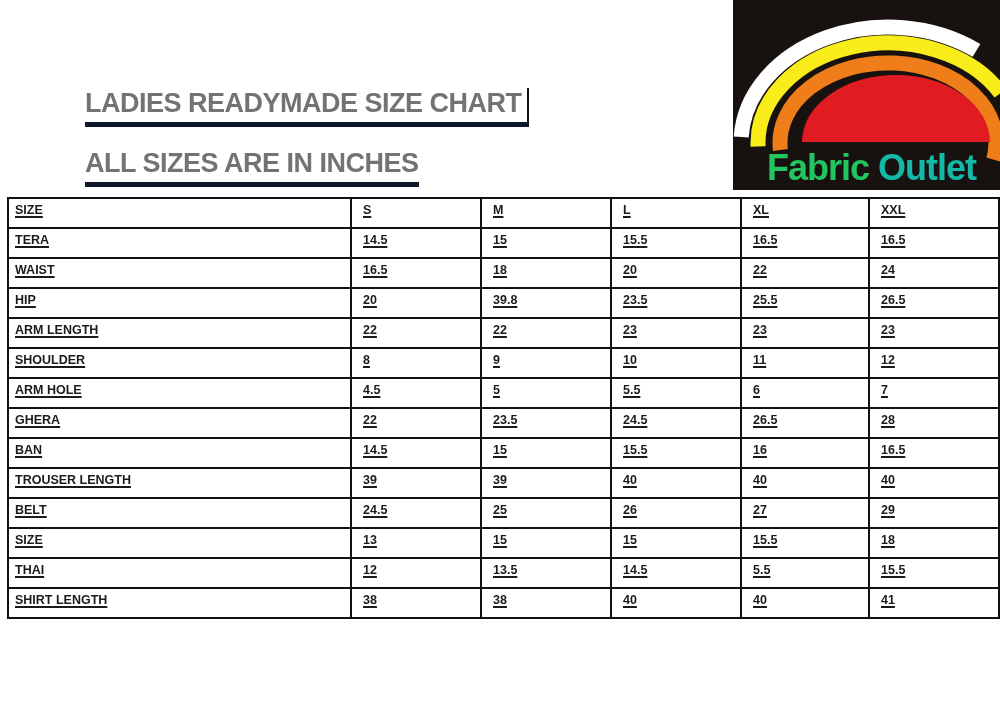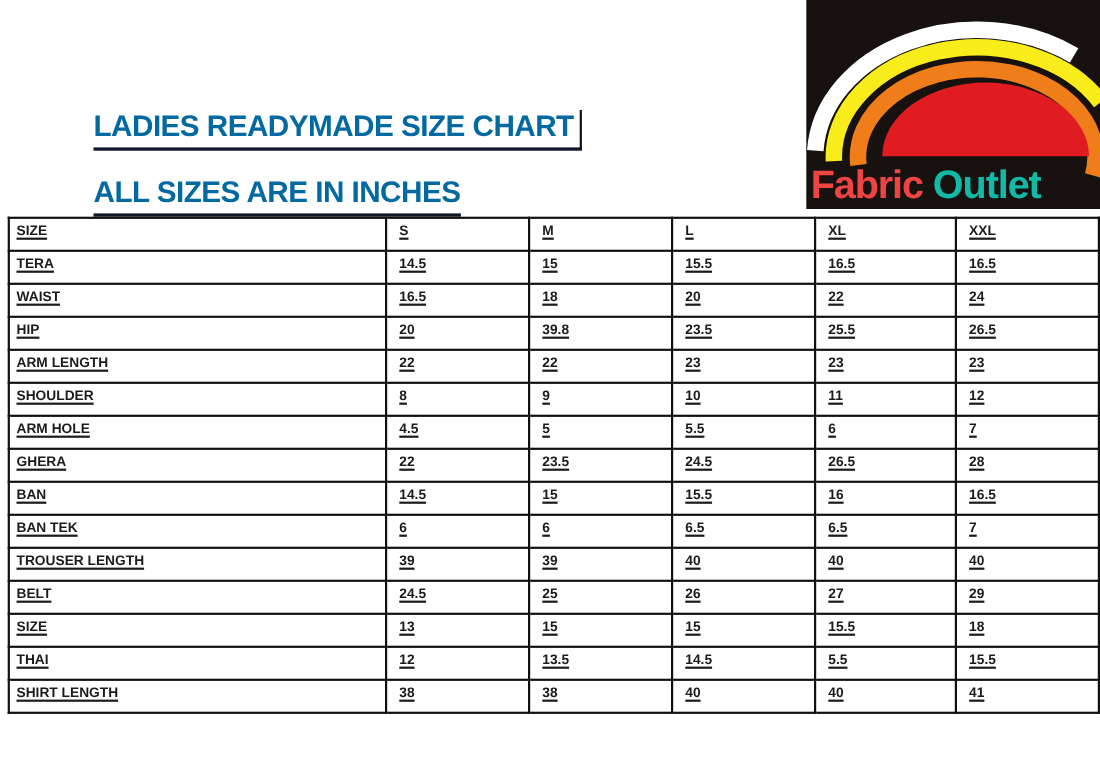--- a/index.html
+++ b/index.html
@@ -9,25 +9,24 @@
     background: #ffffff;
     font-family: "Liberation Sans", sans-serif;
   }
 
   
   .title { position: absolute; white-space: nowrap; }
   .main-title { left: 85px; top: 88px; }
   .sub-title  { left: 85px; top: 148px; }
   .title-text {
     display: inline-block;
-    font-size: 27px; font-weight: bold; color: #0369a1;
+    font-size: 27px; font-weight: bold; color: #737373;
     letter-spacing: -0.5px;
-    border-bottom: 3px solid #0f172a;
+    border-bottom: 5px solid #0f172a;
     padding-bottom: 3px;
-    margin-top: 12px;
   }
   .title-text.boxed {
     border-right: 2px solid #111;
     padding-right: 5px;
   }
 
   
   .logo {
     position: absolute; left: 733px; top: 0;
     width: 267px; height: 190px;
@@ -79,21 +78,21 @@
 </div>
 
 <div class="logo" style="background: rgb(23, 18, 16);">
   <svg width="267" height="190" viewBox="0 0 267 190">
     <path d="M 8.2,136.9 A 147,116 0 0 1 243.5,50.4" fill="none" stroke="#ffffff" stroke-width="15"></path>
     <path d="M 25.1,146.5 A 130,100 0 0 1 267.6,93" fill="none" stroke="#f8ec1b" stroke-width="15"></path>
     <path d="M 47.4,150 A 108,80 0 1 1 260.6,159.6" fill="none" stroke="#ef7d1a" stroke-width="15"></path>
     <path d="M 69,142 A 94,67 0 0 1 257,142 Z" fill="#e11b22"></path>
   </svg>
   <div class="brand">
-    <span class="brand-fabric" style="color: #ef4444;">Fabric</span><span class="brand-outlet" style="color: #14b8a6;">Outlet</span>
+    <span class="brand-fabric" style="color: #22c55e; margin-left: 30px;">Fabric</span><span class="brand-outlet" style="color: #14b8a6;">Outlet</span>
   </div>
 </div>
 
 <table class="size-table">
   <colgroup>
     <col class="col-size">
       <col class="col-s">
       <col class="col-m">
     <col class="col-l">
       <col class="col-xl">
@@ -168,28 +167,20 @@
       </tr>
       <tr>
         <th class="label-col">BAN</th>
         <td>14.5</td>
         <td>15</td>
         <td>15.5</td>
         <td>16</td>
         <td>16.5</td>
       </tr>
       <tr>
-        <th class="label-col">BAN TEK</th>
-        <td>6</td>
-        <td>6</td>
-        <td>6.5</td>
-        <td>6.5</td>
-        <td>7</td>
-      </tr>
-      <tr>
         <th class="label-col">TROUSER LENGTH</th>
         <td>39</td>
         <td>39</td>
         <td>40</td>
         <td>40</td>
         <td>40</td>
       </tr>
       <tr>
         <th class="label-col">BELT</th>
         <td>24.5</td>

